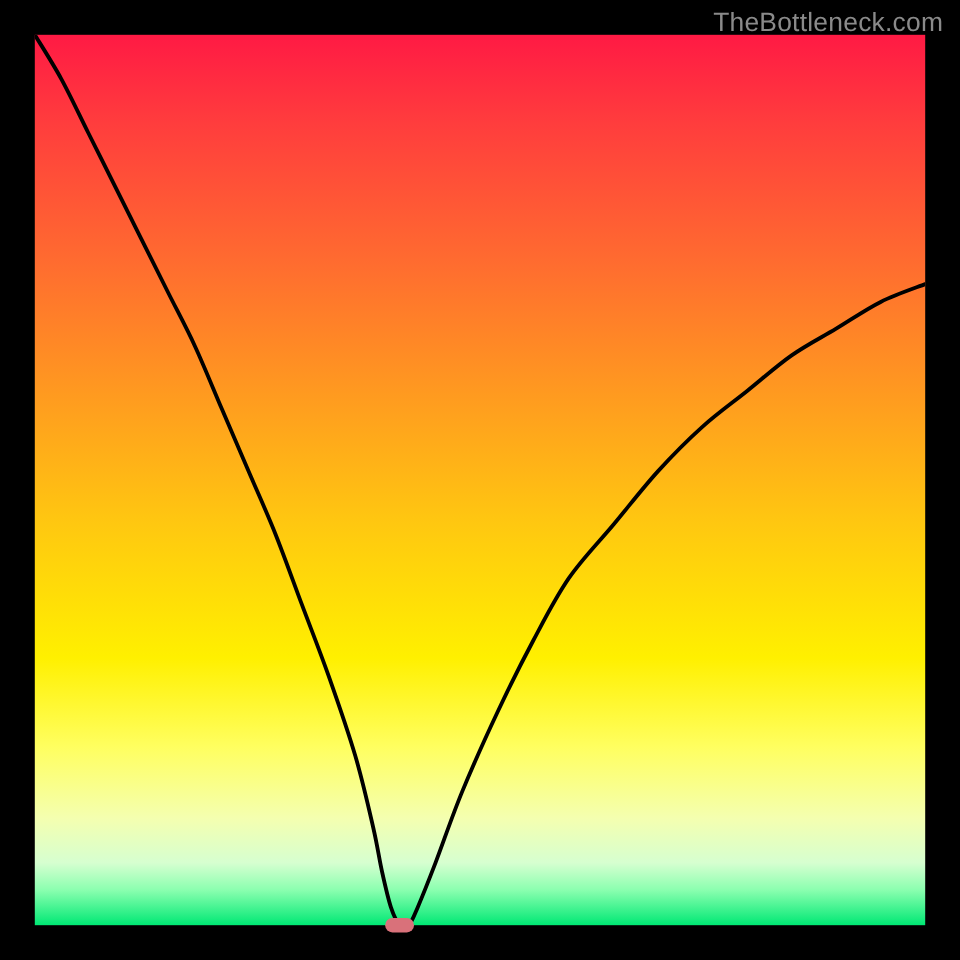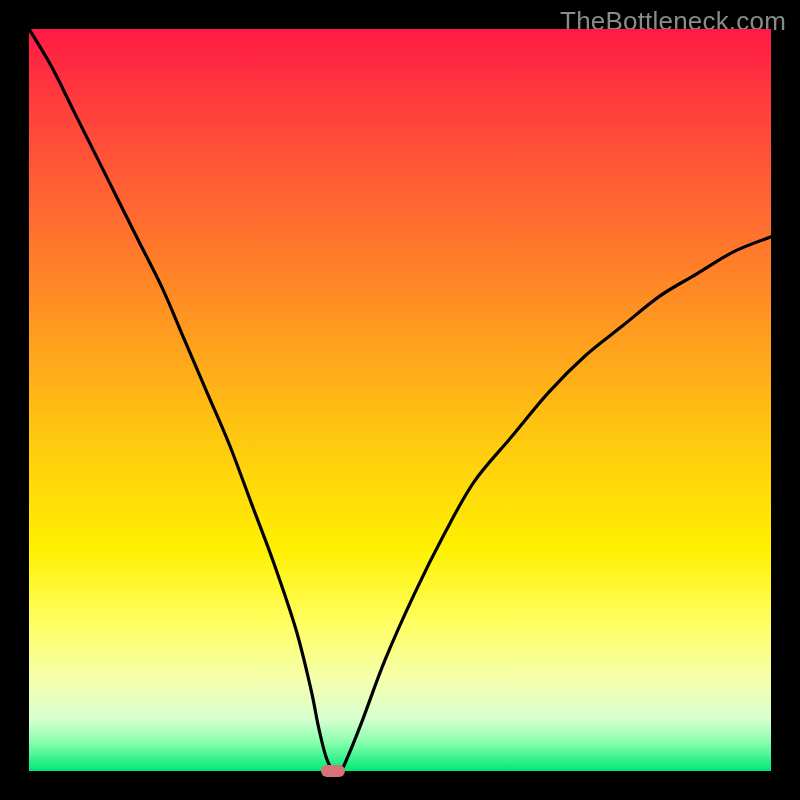--- a/index.html
+++ b/index.html
@@ -28,21 +28,21 @@
       #f4ffb0 88%,
       #d6ffd0 93%,
       #8cffb0 96%,
       #00e874 100%);
   }
   .watermark {
     position: absolute;
     top: 6px;
     right: 14px;
     color: #8a8a8a;
-    font-size: 26px;
+    font-size: 22px;
     font-weight: 500;
     letter-spacing: 0.2px;
     user-select: none;
   }
   svg.curve {
     position: absolute;
     left: 0;
     top: 0;
     width: 742px;
     height: 742px;

